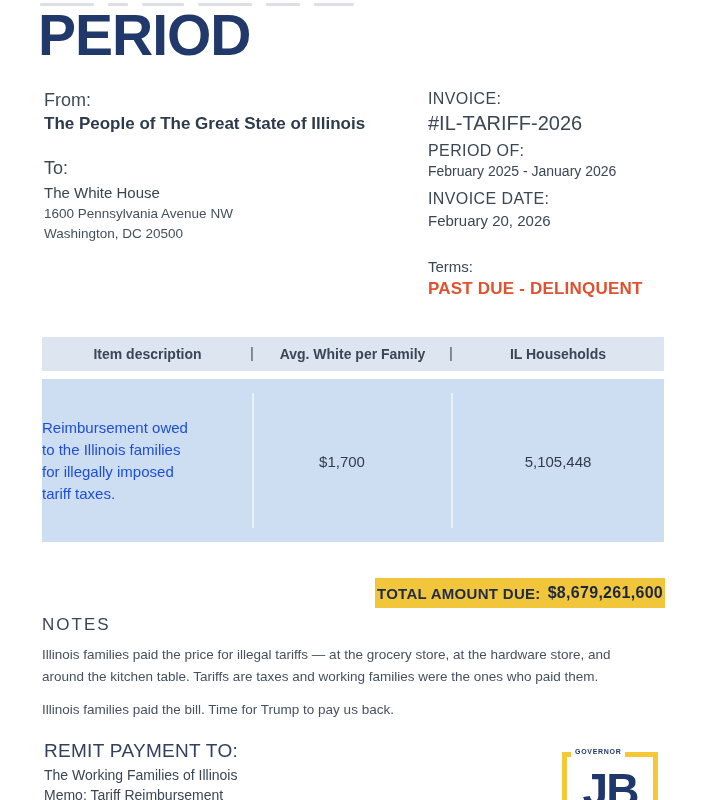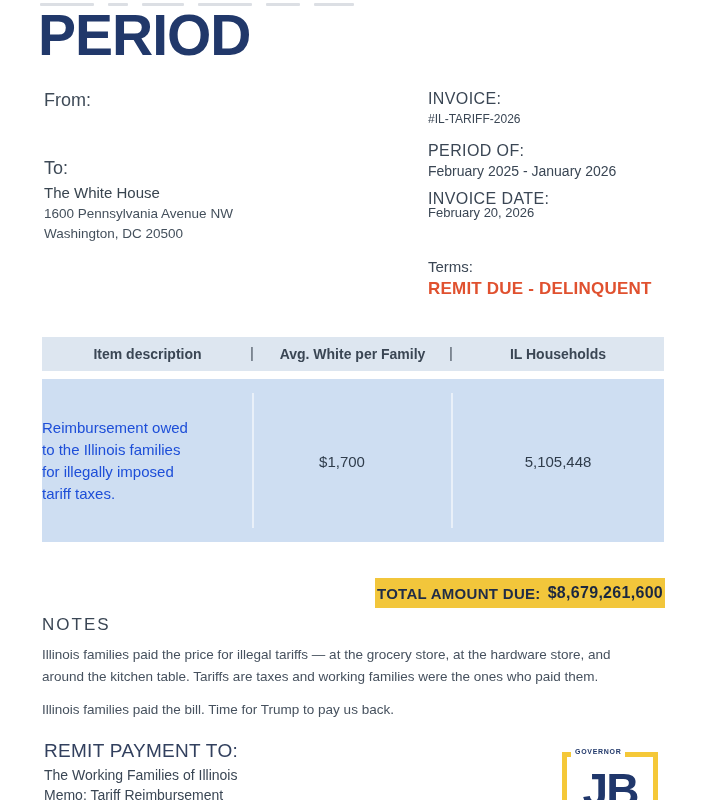--- a/index.html
+++ b/index.html
@@ -31,25 +31,25 @@
   .from-name  { top: 114px; left: 44px; font-size: 17px; font-weight: 700; color: #2E3B4E; }
   .to-label   { top: 158px; left: 44px; }
   .to-name    { top: 184px; left: 44px; font-size: 15px; font-weight: 500; color: #38444F; }
   .to-addr1   { top: 206px; left: 44px; font-size: 13.5px; color: #44505C; }
   .to-addr2   { top: 226px; left: 44px; font-size: 13.5px; color: #44505C; }
 
   
   .meta { left: 428px; color: #3A4654; }
   .meta-label { font-size: 16px; letter-spacing: 0.4px; }
   .m1 { top: 90px; }
-  .m2 { top: 112px; font-size: 12px; }
+  .m2 { top: 112px; font-size: 20px; }
   .m3 { top: 142px; }
   .m4 { top: 163px; font-size: 14px; }
   .m5 { top: 190px; }
-  .m6 { top: 205px; font-size: 13px; text-align: center; }
+  .m6 { top: 212px; font-size: 15px; text-align: center; }
   .terms-label { top: 258px; font-size: 15px; }
   .terms-value { top: 279px; font-size: 17px; font-weight: 800; color: #E0512F; letter-spacing: 0.2px; }
 
   
   .tbl-header {
     top: 337px; left: 42px; width: 622px; height: 34px;
     background: #DDE6F0; display: flex; align-items: center;
   }
   .tbl-header .cell { font-size: 14px; color: #3A4654; text-align: center; font-weight: bold; }
   .c1 { width: 211px; } .c2 { width: 199px; } .c3 { width: 212px; }
@@ -118,33 +118,34 @@
       <span style="width:20px"></span>
       <span style="width:42px"></span>
     <span style="width:54px"></span>
       <span style="width:34px"></span>
       <span style="width:40px"></span>
   </div>
 
   <div class="abs invoice-title">PERIOD</div>
 
   <div class="abs label-sm from-label">From:</div>
+  <div class="abs from-name">The People of The Great State of Illinois</div>
   <div class="abs label-sm to-label">To:</div>
   <div class="abs to-name">The White House</div>
   <div class="abs to-addr1">1600 Pennsylvania Avenue NW</div>
   <div class="abs to-addr2">Washington, DC 20500</div>
 
   <div class="abs meta meta-label m1">INVOICE:</div>
   <div class="abs meta m2">#IL-TARIFF-2026</div>
   <div class="abs meta meta-label m3">PERIOD OF:</div>
   <div class="abs meta m4">February 2025 - January 2026</div>
   <div class="abs meta meta-label m5">INVOICE DATE:</div>
   <div class="abs meta m6">February 20, 2026</div>
   <div class="abs meta terms-label">Terms:</div>
-  <div class="abs meta terms-value">REMIT DUE - DELINQUENT</div>
+  <div class="abs meta terms-value">PAST DUE - DELINQUENT</div>
 
   <div class="abs tbl-header">
     <div class="cell c1">Item description</div>
     <div class="cell c2">Avg. White per Family</div>
     <div class="cell c3">IL Households</div>
     <span class="pipe pipe-1">|</span>
     <span class="pipe pipe-2">|</span>
   </div>
 
   <div class="abs tbl-row">

